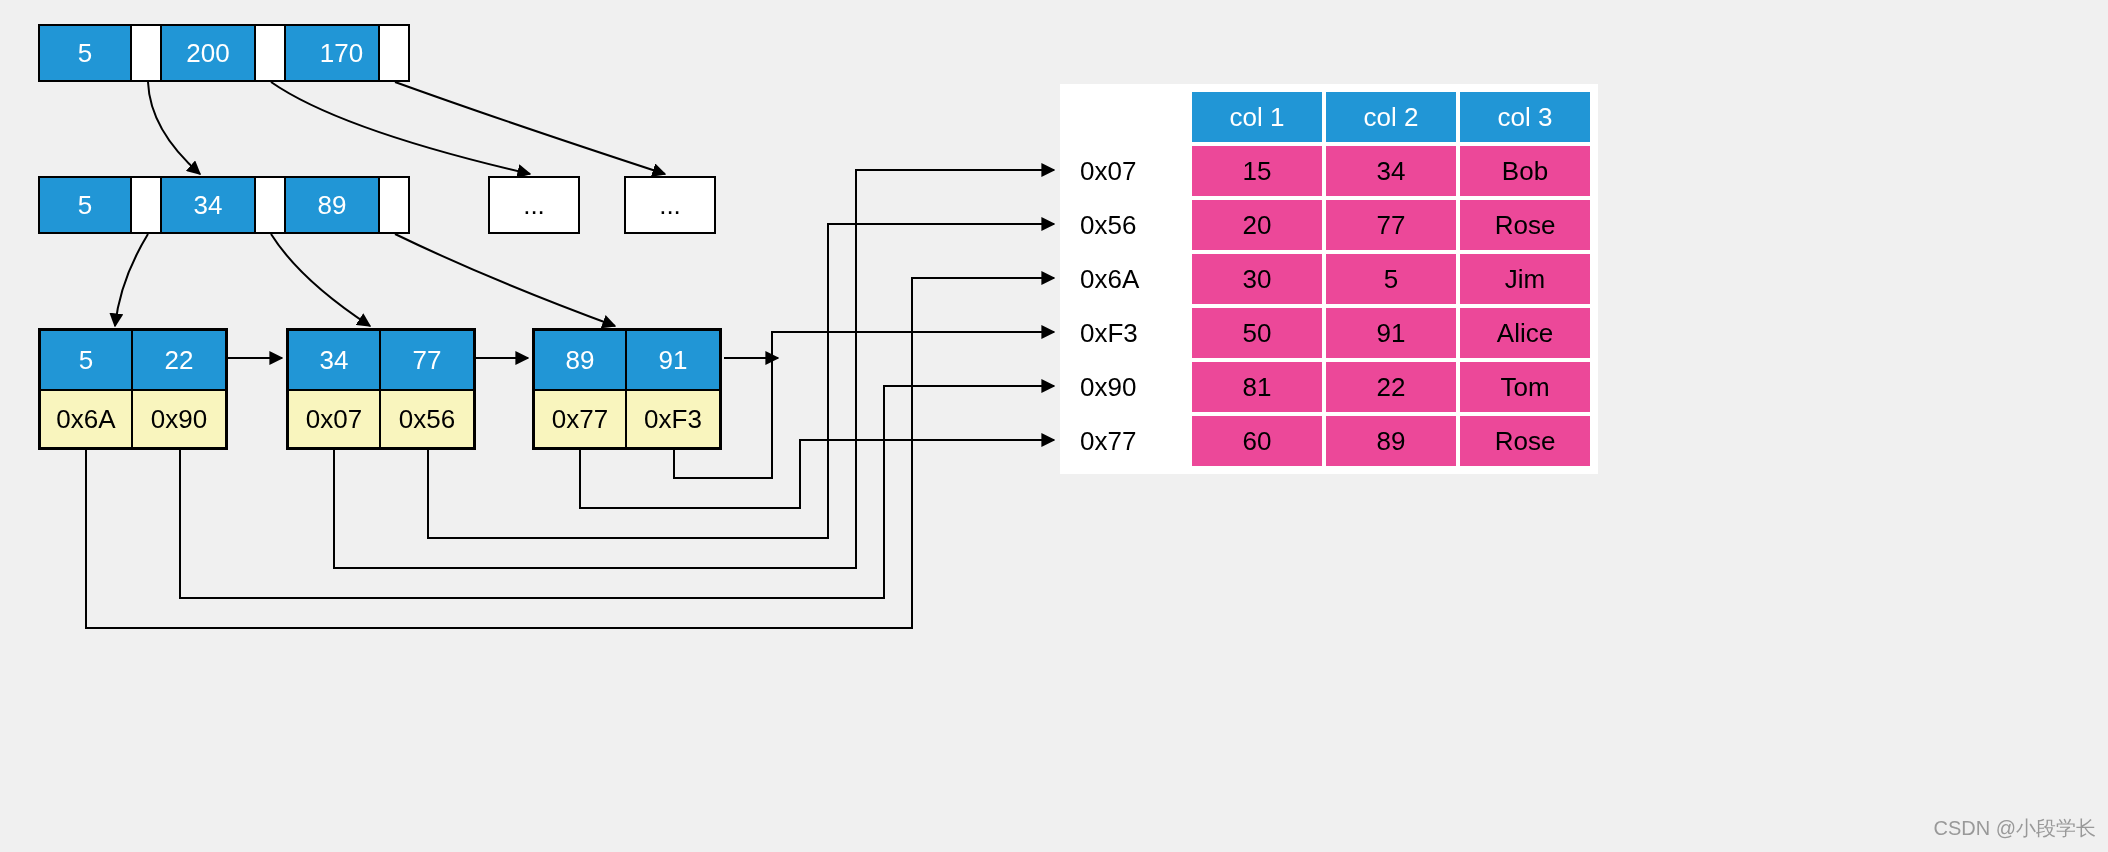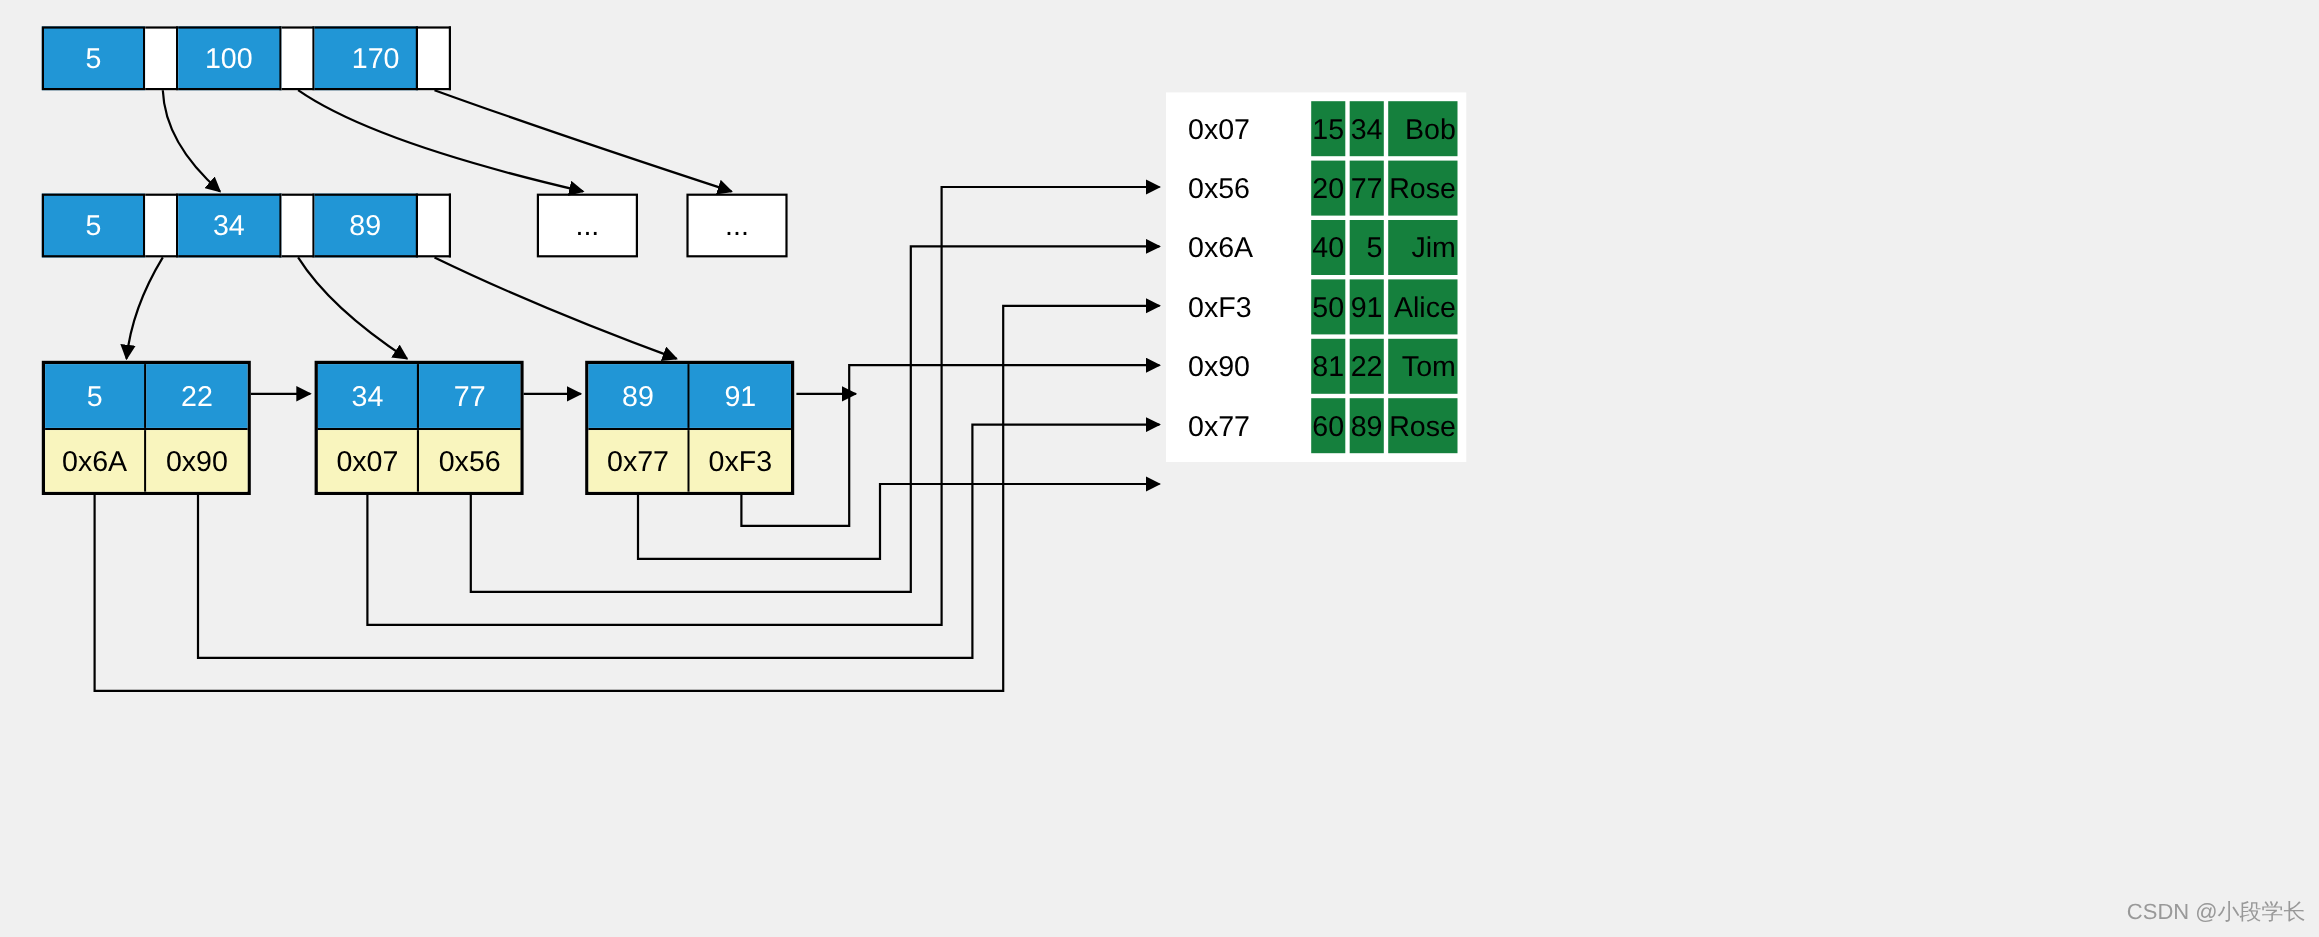--- a/index.html
+++ b/index.html
@@ -91,23 +91,23 @@
   }
   .data-table th {
     background: #2196d6;
     color: white;
     font-weight: normal;
     font-size: 26px;
     width: 130px;
     height: 50px;
   }
   .data-table td {
-    background: #15803d;
-    font-size: 26px;
-    text-align: right;
+    background: #ec4899;
+    font-size: 26px;
+    text-align: center;
     height: 50px;
   }
   .data-table td.addr {
     background: white;
     text-align: left;
     padding-left: 12px;
     width: 120px;
   }
   .watermark {
     position: absolute;
@@ -122,21 +122,21 @@
     width: 2108px; height: 852px;
     pointer-events: none;
   }
 </style>
 </head>
 <body>
 
 <div class="node-row" style="left:38px; top:24px;">
   <div class="key-cell">5</div>
   <div class="ptr-cell"></div>
-  <div class="key-cell" style="border-left:none;">100</div>
+  <div class="key-cell" style="border-left:none;">200</div>
   <div class="ptr-cell"></div>
   <div class="key-cell" style="border-left:none;padding-left:19px;">170</div>
   <div class="ptr-cell"></div>
 </div>
 
 <div class="node-row" style="left:38px; top:176px;">
   <div class="key-cell">5</div>
   <div class="ptr-cell"></div>
   <div class="key-cell" style="border-left:none;">34</div>
   <div class="ptr-cell"></div>
@@ -179,35 +179,41 @@
   </div>
   <div class="leaf-ptrs">
     <div class="leaf-ptr">0x77</div>
     <div class="leaf-ptr">0xF3</div>
   </div>
 </div>
 
 <div class="data-table">
   <table>
     <tbody>
+        <tr>
+      <td class="addr" style="background:white;"></td>
+      <th>col 1</th>
+      <th>col 2</th>
+      <th>col 3</th>
+    </tr>
     <tr>
       <td class="addr">0x07</td>
       <td>15</td>
       <td>34</td>
       <td>Bob</td>
     </tr>
     <tr>
       <td class="addr">0x56</td>
       <td>20</td>
       <td>77</td>
       <td>Rose</td>
     </tr>
     <tr>
       <td class="addr">0x6A</td>
-      <td>40</td>
+      <td>30</td>
       <td>5</td>
       <td>Jim</td>
     </tr>
     <tr>
       <td class="addr">0xF3</td>
       <td>50</td>
       <td>91</td>
       <td>Alice</td>
     </tr>
     <tr>

